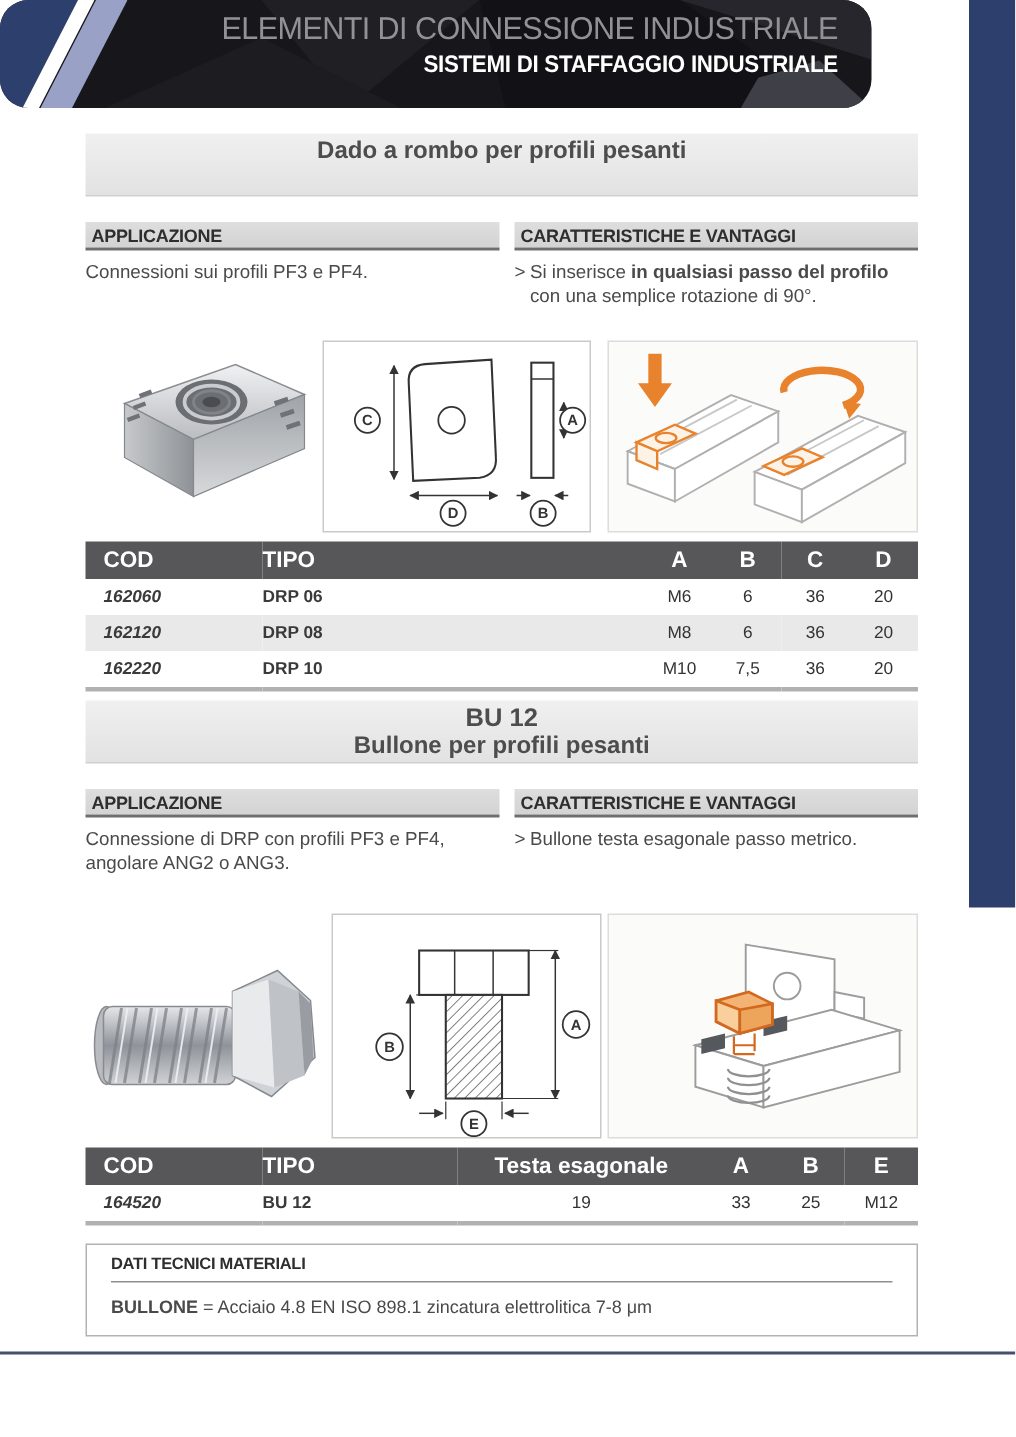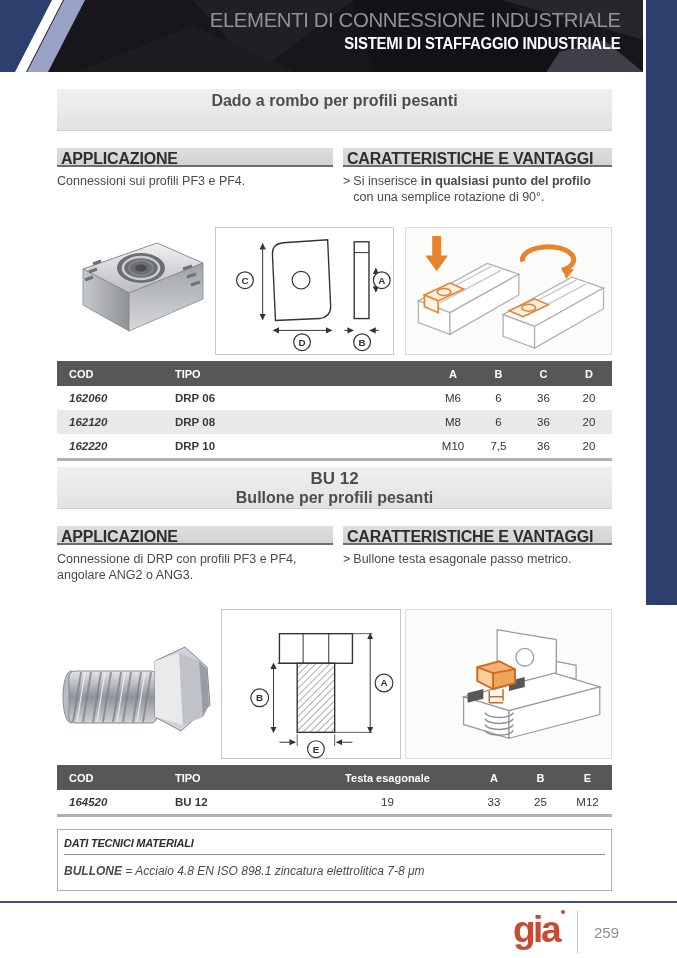--- a/index.html
+++ b/index.html
@@ -1,20 +1,20 @@
 <!DOCTYPE html>
 <html><head>
 <meta charset="utf-8">
 <style>
   html,body{margin:0;padding:0;background:#fff;}
   .page{position:relative;width:677px;height:958px;background:#fff;overflow:hidden;
         font-family:"Liberation Sans",sans-serif;color:#333;}
 
   
-  .top-header{position:absolute;top:0;left:0;width:643px;height:72px;background:#17171b;overflow:hidden;}
+  .top-header{position:absolute;top:0;left:0;width:581px;height:72px;background:#17171b;overflow:hidden;border-radius:19px;}
   .facet{position:absolute;inset:0;}
   .f1{background:#1f1f24;clip-path:polygon(30% 0,55% 0,40% 100%);}
   .f2{background:#121216;clip-path:polygon(55% 0,78% 0,96% 100%,58% 100%);}
   .f3{background:#26262c;clip-path:polygon(78% 0,100% 0,100% 55%);}
   .f4{background:#3f3f47;clip-path:polygon(87% 72%,94% 56%,100% 100%,85% 100%);}
   .f5{background:#1c1c21;clip-path:polygon(12% 100%,30% 35%,46% 100%);}
   .deco{position:absolute;top:0;left:0;height:72px;width:120px;}
   .d-navy{background:#2d3f6d;clip-path:polygon(0 0,52px 0,15px 72px,0 72px);}
   .d-white{background:#ffffff;clip-path:polygon(52px 0,63px 0,26px 72px,15px 72px);}
   .d-peri{background:#99a1c7;clip-path:polygon(64px 0,85px 0,48px 72px,27px 72px);}
@@ -26,49 +26,49 @@
   
   .content{position:absolute;left:57px;top:89px;width:555px;}
   .title-bar{height:42px;background:linear-gradient(#f0f0f0,#e2e2e2);border-bottom:1px solid #cfcfcf;
              text-align:center;color:#4d4d4d;padding-top:2px;box-sizing:border-box;}
   .title-bar .t1{font-size:17px;font-weight:bold;line-height:19px;}
   .title-bar .t2{font-size:16px;font-weight:bold;line-height:19px;}
   .cols{display:flex;margin-top:17px;}
   .col-l{width:276px;margin-right:10px;}
   .col-r{width:269px;}
   .col-head{height:15px;background:linear-gradient(#dedede,#d3d3d3);border-bottom:2px solid #6e6e6e;
-            font-size:16px;font-weight:bold;color:#2e2e2e;padding:2px 0 0 4px;letter-spacing:-0.2px;}
+            font-size:12px;font-weight:bold;color:#2e2e2e;padding:2px 0 0 4px;letter-spacing:-0.2px;}
   .col-body{margin-top:6px;min-height:54px;font-size:12.5px;color:#4a4a4a;line-height:16px;}
   .feat-line{display:flex;}
   .feat-line .bullet{margin-right:3px;}
   .feat-line p{margin:0;}
 
   .img-row{display:flex;align-items:flex-start;}
   .row-drp{margin-top:0;height:128px;}
   .row-bu{margin-top:18px;height:150px;}
   .photo{margin-left:8px;}
   .draw-box{border:1px solid #c9c9c9;background:#fff;box-sizing:border-box;}
   .illu-box{border:1px solid #ddd;background:#fbfbfa;box-sizing:border-box;margin-left:auto;}
   .b2-drp{width:179px;height:128px;margin-left:5px;}
   .b3-drp{width:207px;height:128px;}
   .b2-bu{width:180px;height:150px;margin-left:7px;}
   .b3-bu{width:207px;height:150px;}
 
   table{width:555px;border-collapse:collapse;table-layout:fixed;margin-top:6px;border-bottom:3px solid #b1b1b1;}
-  th{background:#57575a;color:#fff;font-size:11px;height:23px;font-weight:bold;}
+  th{background:#57575a;color:#fff;font-size:15px;height:23px;font-weight:bold;}
   td{font-size:11.5px;height:22px;color:#333;}
   .al{text-align:left;padding-left:12px;}
   .al2{text-align:left;padding-left:0;}
   .ac{text-align:center;}
   .cod{font-weight:bold;font-style:italic;color:#3a3a3a;margin-top:17px;}
   .tipo{font-weight:bold;color:#3a3a3a;margin-left:20px;}
   tr.alt{background:#e9e9e9;}
   .bu-gap{margin-top:6px;}
 
-  .tech-box{margin-top:12px;border:1px solid #b3b3b3;padding:7px 6px 9px;box-sizing:border-box;width:555px;font-style:italic;}
+  .tech-box{margin-top:12px;border:1px solid #b3b3b3;padding:7px 16px 9px;box-sizing:border-box;width:555px;}
   .tech-head{font-size:11px;font-weight:bold;color:#2e2e2e;letter-spacing:-0.2px;}
   .tech-box hr{border:none;border-top:1px solid #8f8f8f;margin:5px 0 7px;}
   .tech-line{font-size:12px;color:#4a4a4a;line-height:19px;}
 
   
   .footer-rule{position:absolute;top:901px;left:0;width:677px;height:2px;background:#44506e;}
   .footer{position:absolute;top:910px;right:58px;display:flex;align-items:center;height:44px;}
   .logo{font-size:37px;font-weight:bold;color:#c94a33;letter-spacing:-2.5px;line-height:40px;position:relative;top:-2px;}
   .logo-dot{width:4px;height:4px;border-radius:50%;background:#c94a33;display:inline-block;position:relative;top:-20px;left:2px;}
   .foot-div{width:1px;height:42px;background:#c5c5c5;margin:0 16px 0 14px;}
@@ -135,21 +135,21 @@
 
     <div class="cols">
       <div class="col-l">
         <div class="col-head">APPLICAZIONE</div>
         <div class="col-body">Connessioni sui profili PF3 e PF4.</div>
       </div>
       <div class="col-r">
         <div class="col-head">CARATTERISTICHE E VANTAGGI</div>
         <div class="col-body feat-line">
           <span class="bullet">&gt;</span>
-          <p><span>Si inserisce </span><b>in qualsiasi punto del profilo</b><span> con una semplice rotazione di 90°.</span></p>
+          <p><span>Si inserisce </span><b>in qualsiasi passo del profilo</b><span> con una semplice rotazione di 90°.</span></p>
         </div>
       </div>
     </div>
 
     <div class="img-row row-drp">
 
       <svg class="photo" width="145" height="125" viewBox="0 0 145 125">
         <path d="M18,42 L92,16 L138,36 L64,66 Z" fill="url(#gTop)" stroke="#8a8d91" stroke-width="1"></path>
         <path d="M18,42 L64,66 L64,104 L18,78 Z" fill="url(#gFront)" stroke="#85888c" stroke-width="0.8"></path>
         <path d="M64,66 L138,36 L138,72 L64,104 Z" fill="url(#gSide)" stroke="#85888c" stroke-width="0.8"></path>
@@ -380,20 +380,14 @@
     </table>
 
     <div class="tech-box">
       <div class="tech-head">DATI TECNICI MATERIALI</div>
       <hr>
       <div class="tech-line"><b>BULLONE</b><span> = Acciaio 4.8 EN ISO 898.1 zincatura elettrolitica 7-8 μm</span></div>
     </div>
   </div>
 
   <div class="footer-rule"></div>
-  <div class="footer">
-    <span class="logo">gia</span>
-      <span class="logo-dot"></span>
-    <span class="foot-div"></span>
-    <span class="page-num">259</span>
-  </div>
 
 </div>
 
 </body></html>

